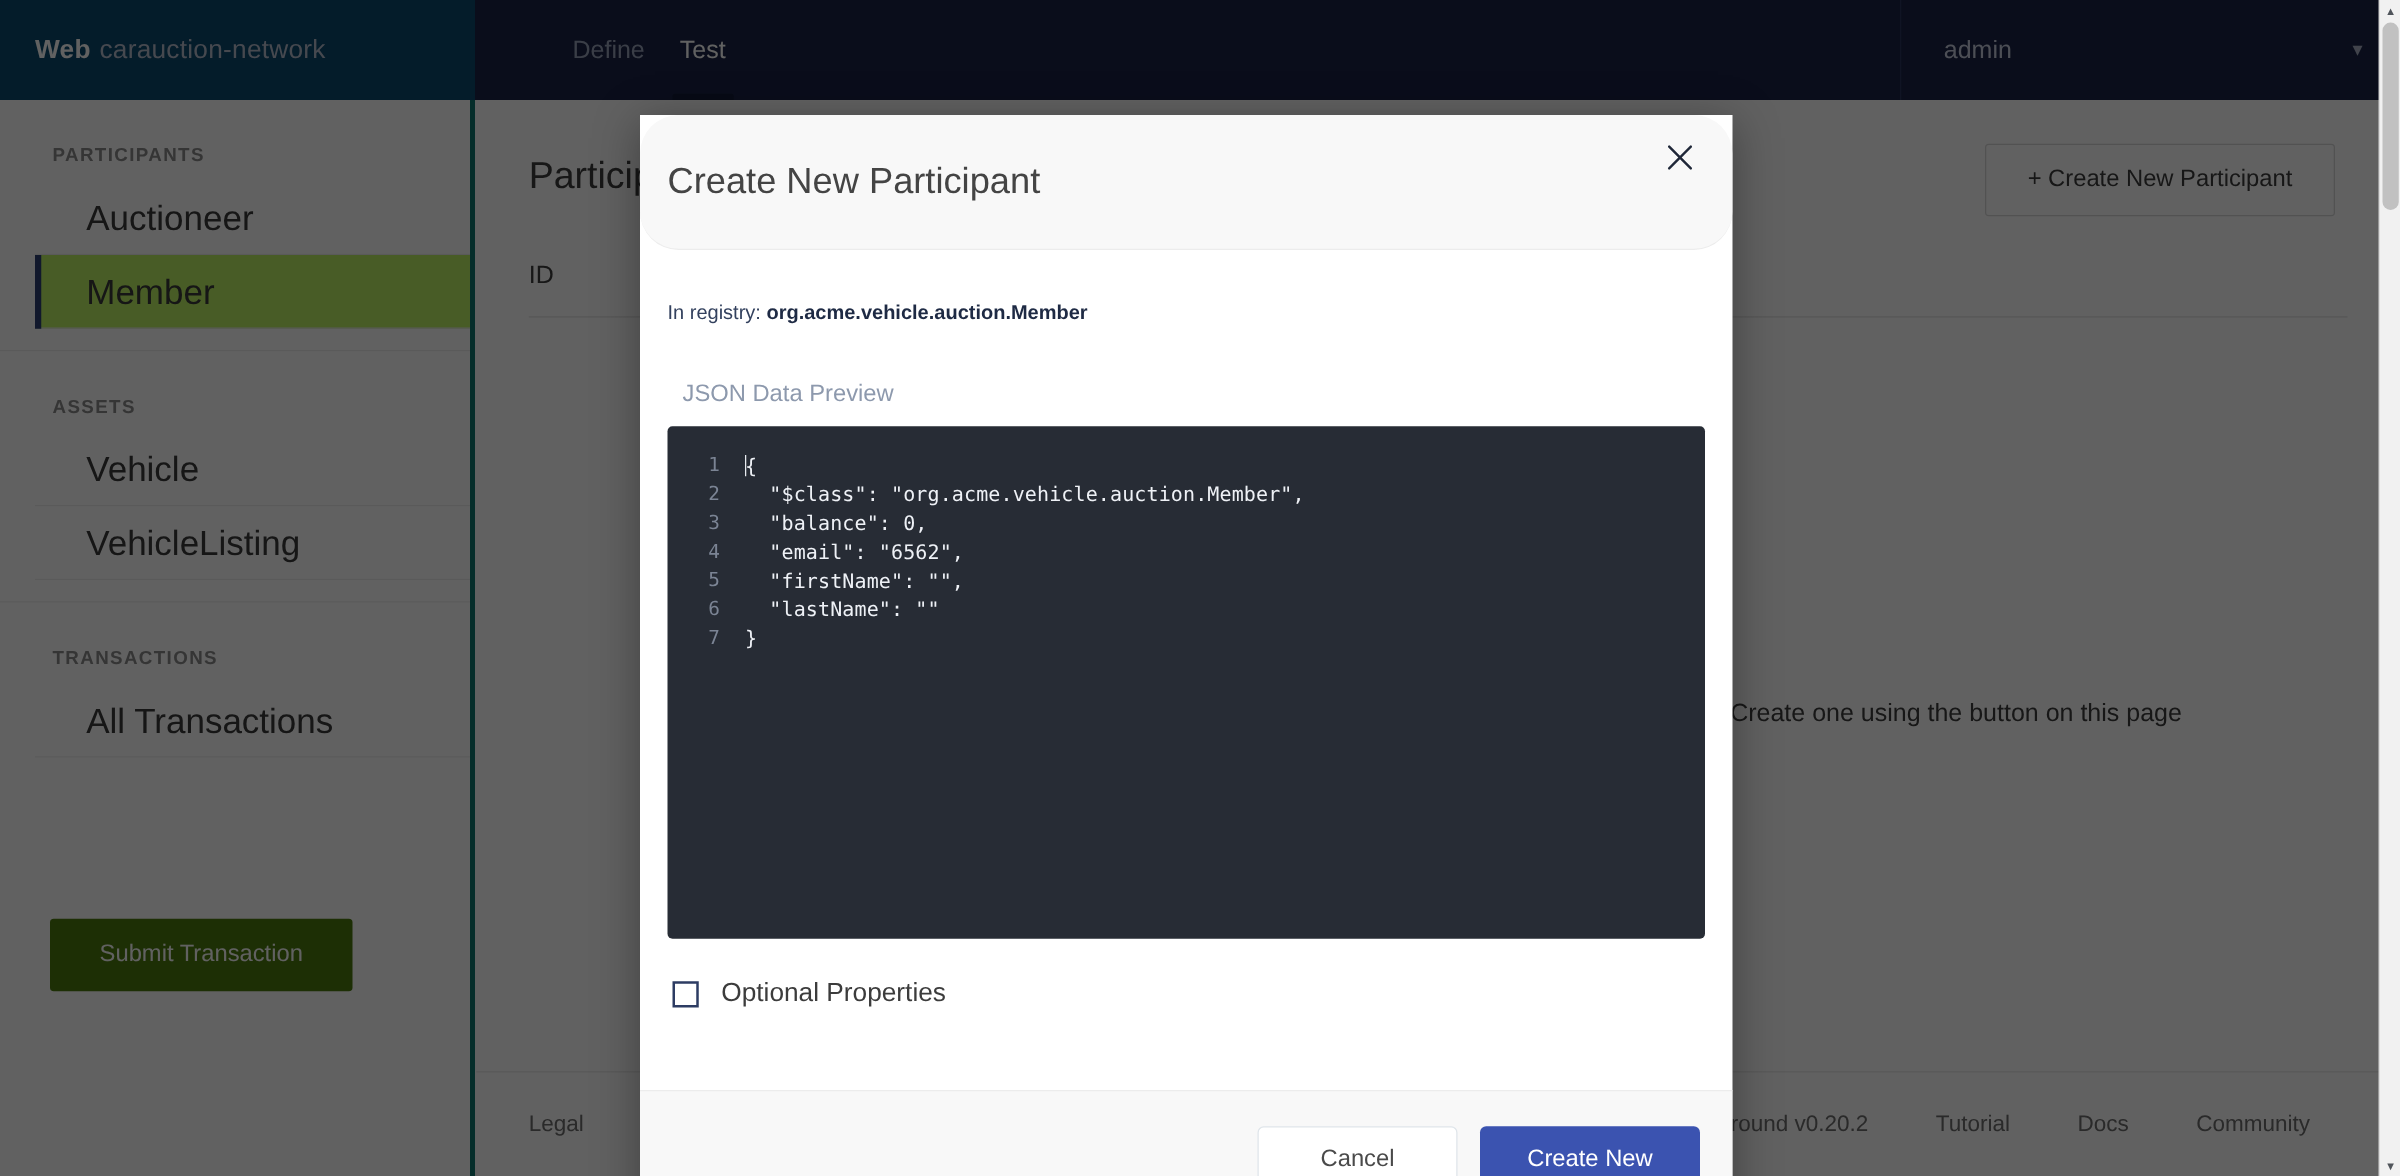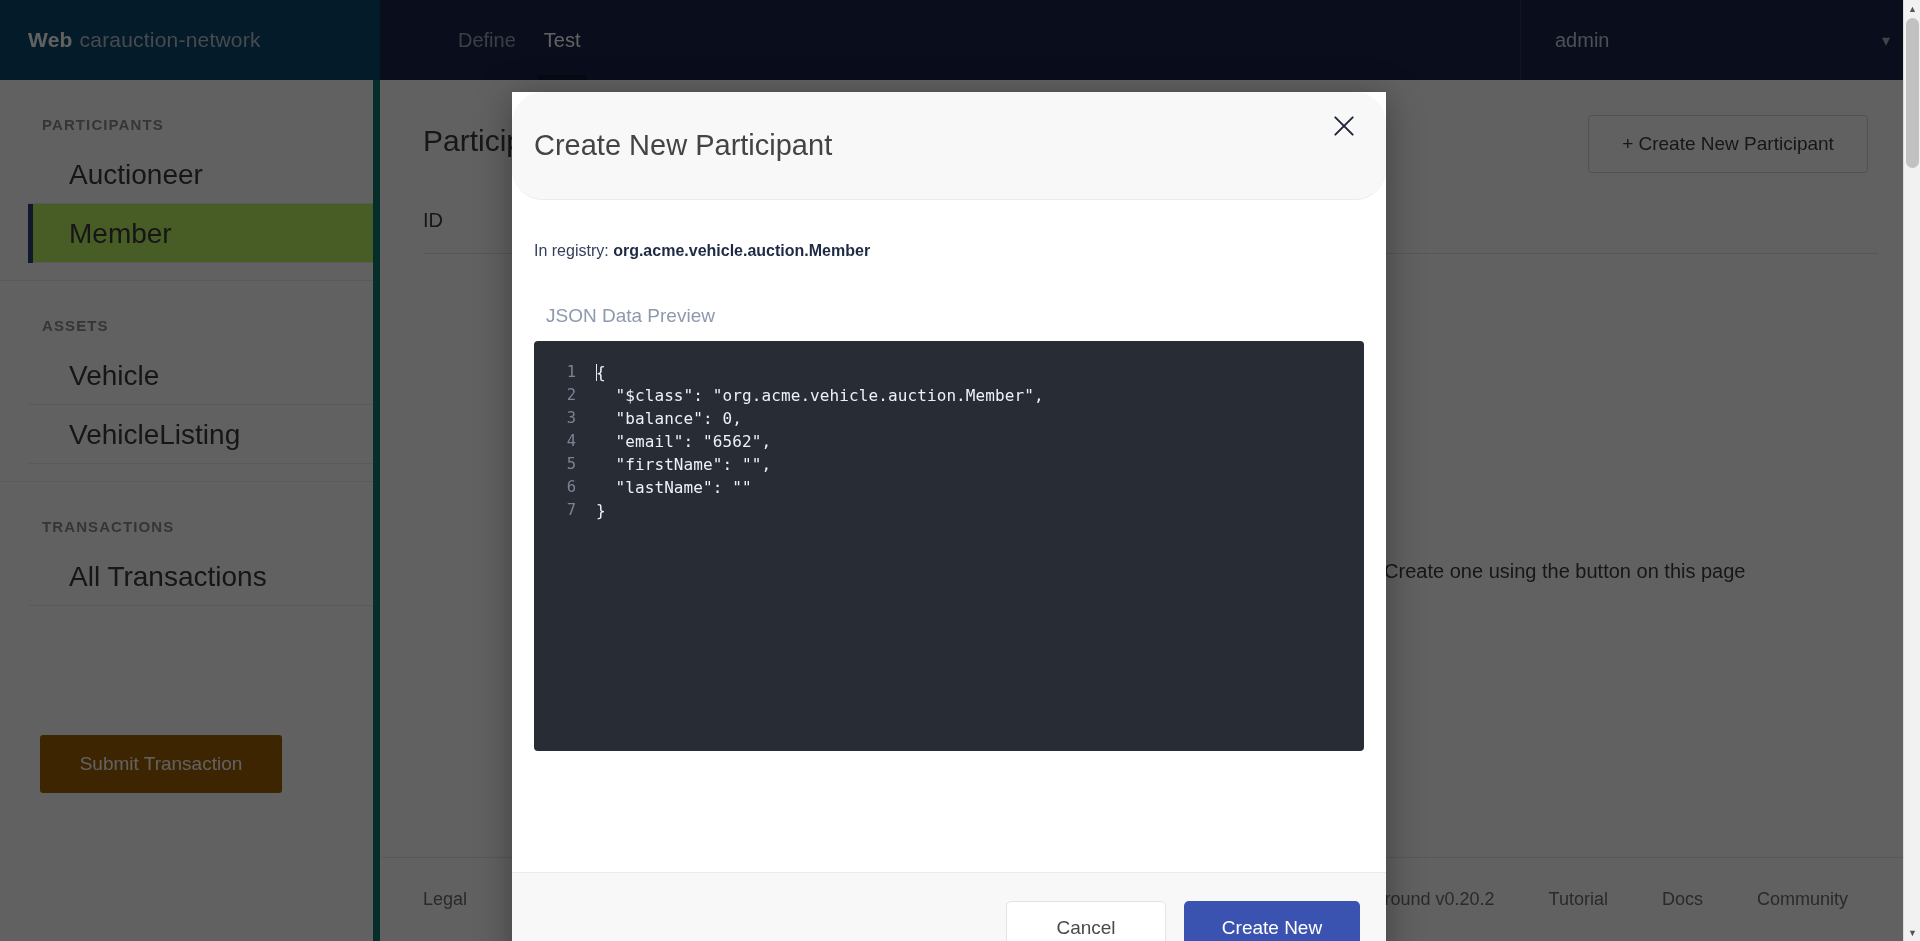--- a/index.html
+++ b/index.html
@@ -54,21 +54,21 @@
     padding: 0 30px 0 34px;
     font-size: 20px; color: #c9cee0; cursor: pointer;
   }
   .chev { font-size: 16px; color: #aab0c6; }
 
   
   .sidebar {
     position: absolute; top: 80px; left: 0;
     width: 380px; height: 861px;
     background: #ffffff;
-    border-right: 7px solid #0f766e;
+    border-right: 4px solid #0f766e;
   }
   .side-group-title {
     padding: 36px 0 12px 42px;
     font-size: 15px; font-weight: 700; color: #8d8d8d;
     letter-spacing: 1.1px;
   }
   .side-item {
     position: relative;
     height: 59px; line-height: 59px;
     padding-left: 41px;
@@ -79,21 +79,21 @@
   }
   .side-item.active { background: #bef264; }
   .side-item.active::before {
     content: ""; position: absolute; left: 0; top: 0;
     width: 5px; height: 59px; background: #2e3f73;
   }
   .side-spacer { height: 18px; border-bottom: 1px solid #ededed; }
   .submit-tx {
     position: absolute; left: 40px; top: 655px;
     width: 242px; height: 58px;
-    background: #a16207; color: #ffffff;
+    background: #4d7c0f; color: #ffffff;
     border: none; border-radius: 3px;
     font-size: 19px; font-family: inherit; cursor: pointer;
   }
 
   
   .main {
     position: absolute; top: 80px; left: 381px;
     width: 1539px; height: 861px;
     background: #ffffff;
   }
@@ -377,20 +377,24 @@
           <td class="code-text">  "lastName": ""</td>
         </tr>
         <tr class="code-line">
           <td class="gutter">7</td>
           <td class="code-text">}</td>
         </tr>
       </tbody>
         </table>
     </div>
 
+    <div class="optional-row">
+      <div class="cb"></div>
+      <div class="optional-label">Optional Properties</div>
+    </div>
   </div>
 
   <div class="modal-footer">
     <button class="btn-cancel">Cancel</button>
     <button class="btn-create">Create New</button>
   </div>
 </div>
 
 <div class="scrollbar">
   <div class="sb-arrow sb-up">▲</div>

